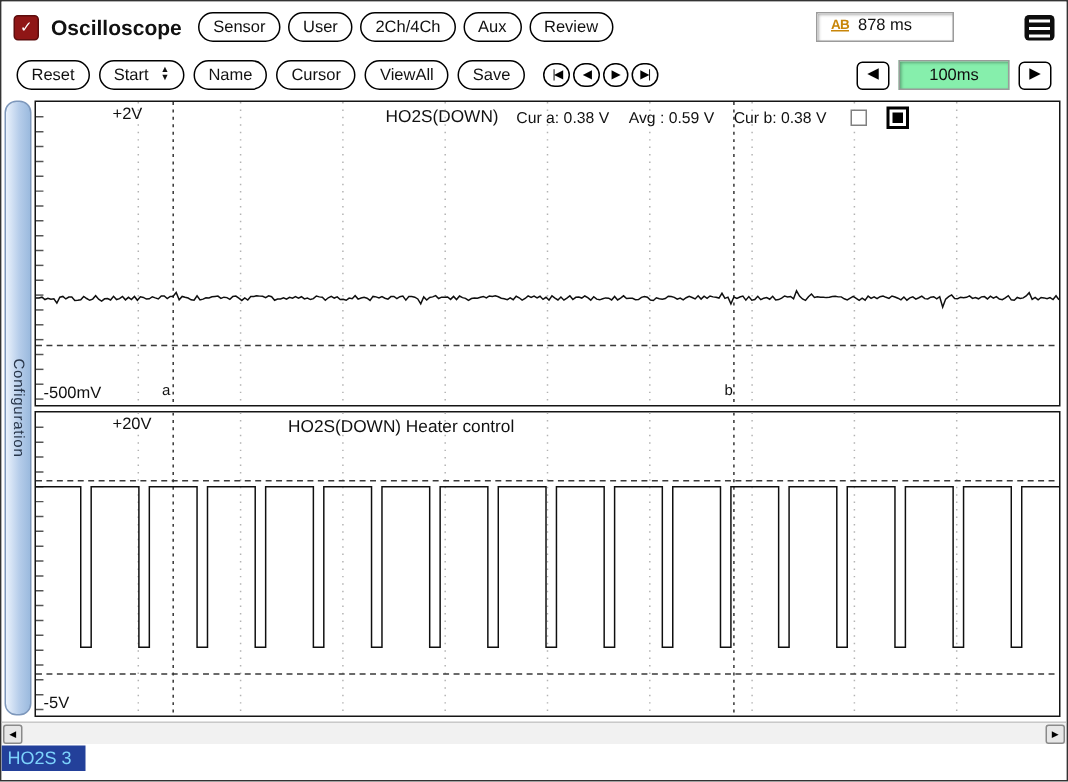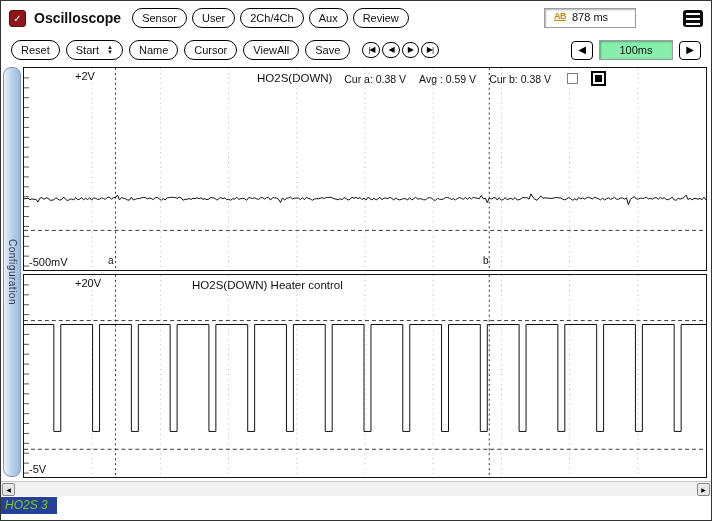--- a/index.html
+++ b/index.html
@@ -53,21 +53,21 @@
   .cursor-label{position:absolute;bottom:4px;font-size:10px;z-index:3;}
   .cursor-label.a{left:84px;}
   .cursor-label.b{left:459px;}
 
   
   .hscroll{position:absolute;left:0;right:0;top:480px;height:15px;background:#f1f1f1;border-top:1px solid #c9c9c9;}
   .sbtn{position:absolute;top:1px;width:13px;height:13px;background:#e7e7e7;border:1px solid #8a8a8a;border-radius:2px;font-size:6px;line-height:10px;text-align:center;padding:0;cursor:pointer;font-family:inherit;}
   .sbtn.left{left:1px;}
   .sbtn.right{right:1px;}
   .statusbar{position:absolute;left:0;top:495px;right:0;height:26px;background:#fff;}
-  .status-chip{position:absolute;left:0;top:1px;background:#23409a;color:#84cc16;font-size:12px;padding:1px 9px 2px 4px;font-style:italic;}
+  .status-chip{position:absolute;left:0;top:1px;background:#23409a;color:#7dd3fc;font-size:12px;padding:1px 9px 2px 4px;}
 </style>
 </head>
 <body>
 
 <div class="app">
 
   <div class="titlebar">
     <span class="app-icon">
         <span>✓</span>
       </span>

